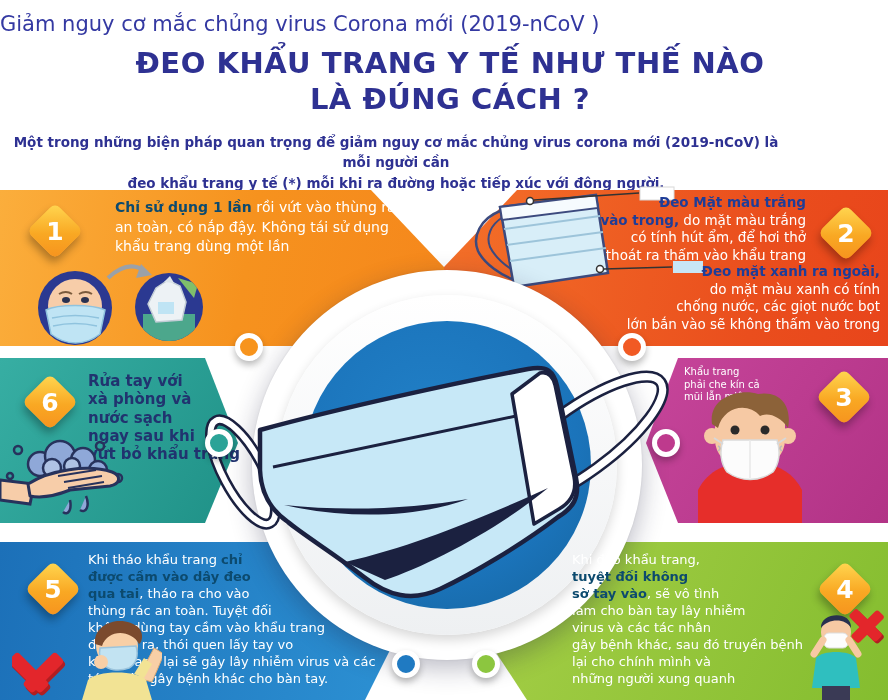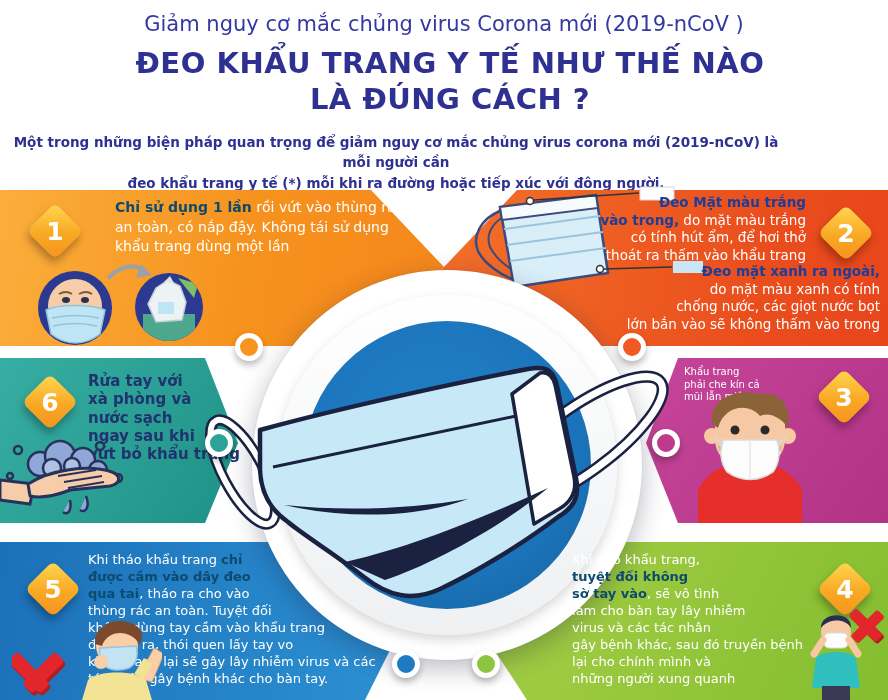--- a/index.html
+++ b/index.html
@@ -1,21 +1,21 @@
 <!DOCTYPE html>
 <html><head>
 <meta charset="utf-8">
 <style>
   html,body{margin:0;padding:0;background:#fff;}
   #stage{
     position:relative;width:888px;height:700px;overflow:hidden;background:#fff;
     font-family:"DejaVu Sans","Liberation Sans",sans-serif;
   }
   
-  .subtitle{position:absolute;left:0;top:12px;width:888px;text-align:center;
+  .subtitle{position:absolute;left:0;top:12px;width:888px;text-align:left;
     color:#3439A2;font-size:21px;font-weight:500;}
   .title{position:absolute;left:0;top:46px;width:888px;text-align:center;
     color:#2E3192;font-size:29px;font-weight:bold;line-height:1.24;white-space:pre-line;letter-spacing:.5px;padding-left:6px;}
   .intro{position:absolute;left:0;top:132px;width:792px;text-align:center;
     color:#2E3192;font-size:13.5px;font-weight:bold;line-height:1.5;white-space:pre-line;}
   
   .panel{position:absolute;z-index:1;}
   .p1{left:0;top:190px;width:444px;height:156px;
       background:linear-gradient(100deg,#FBAE3C 0%,#F6921E 55%,#F5871C 100%);
       clip-path:polygon(0 0,371px 0,444px 77px,444px 156px,0 156px);}

